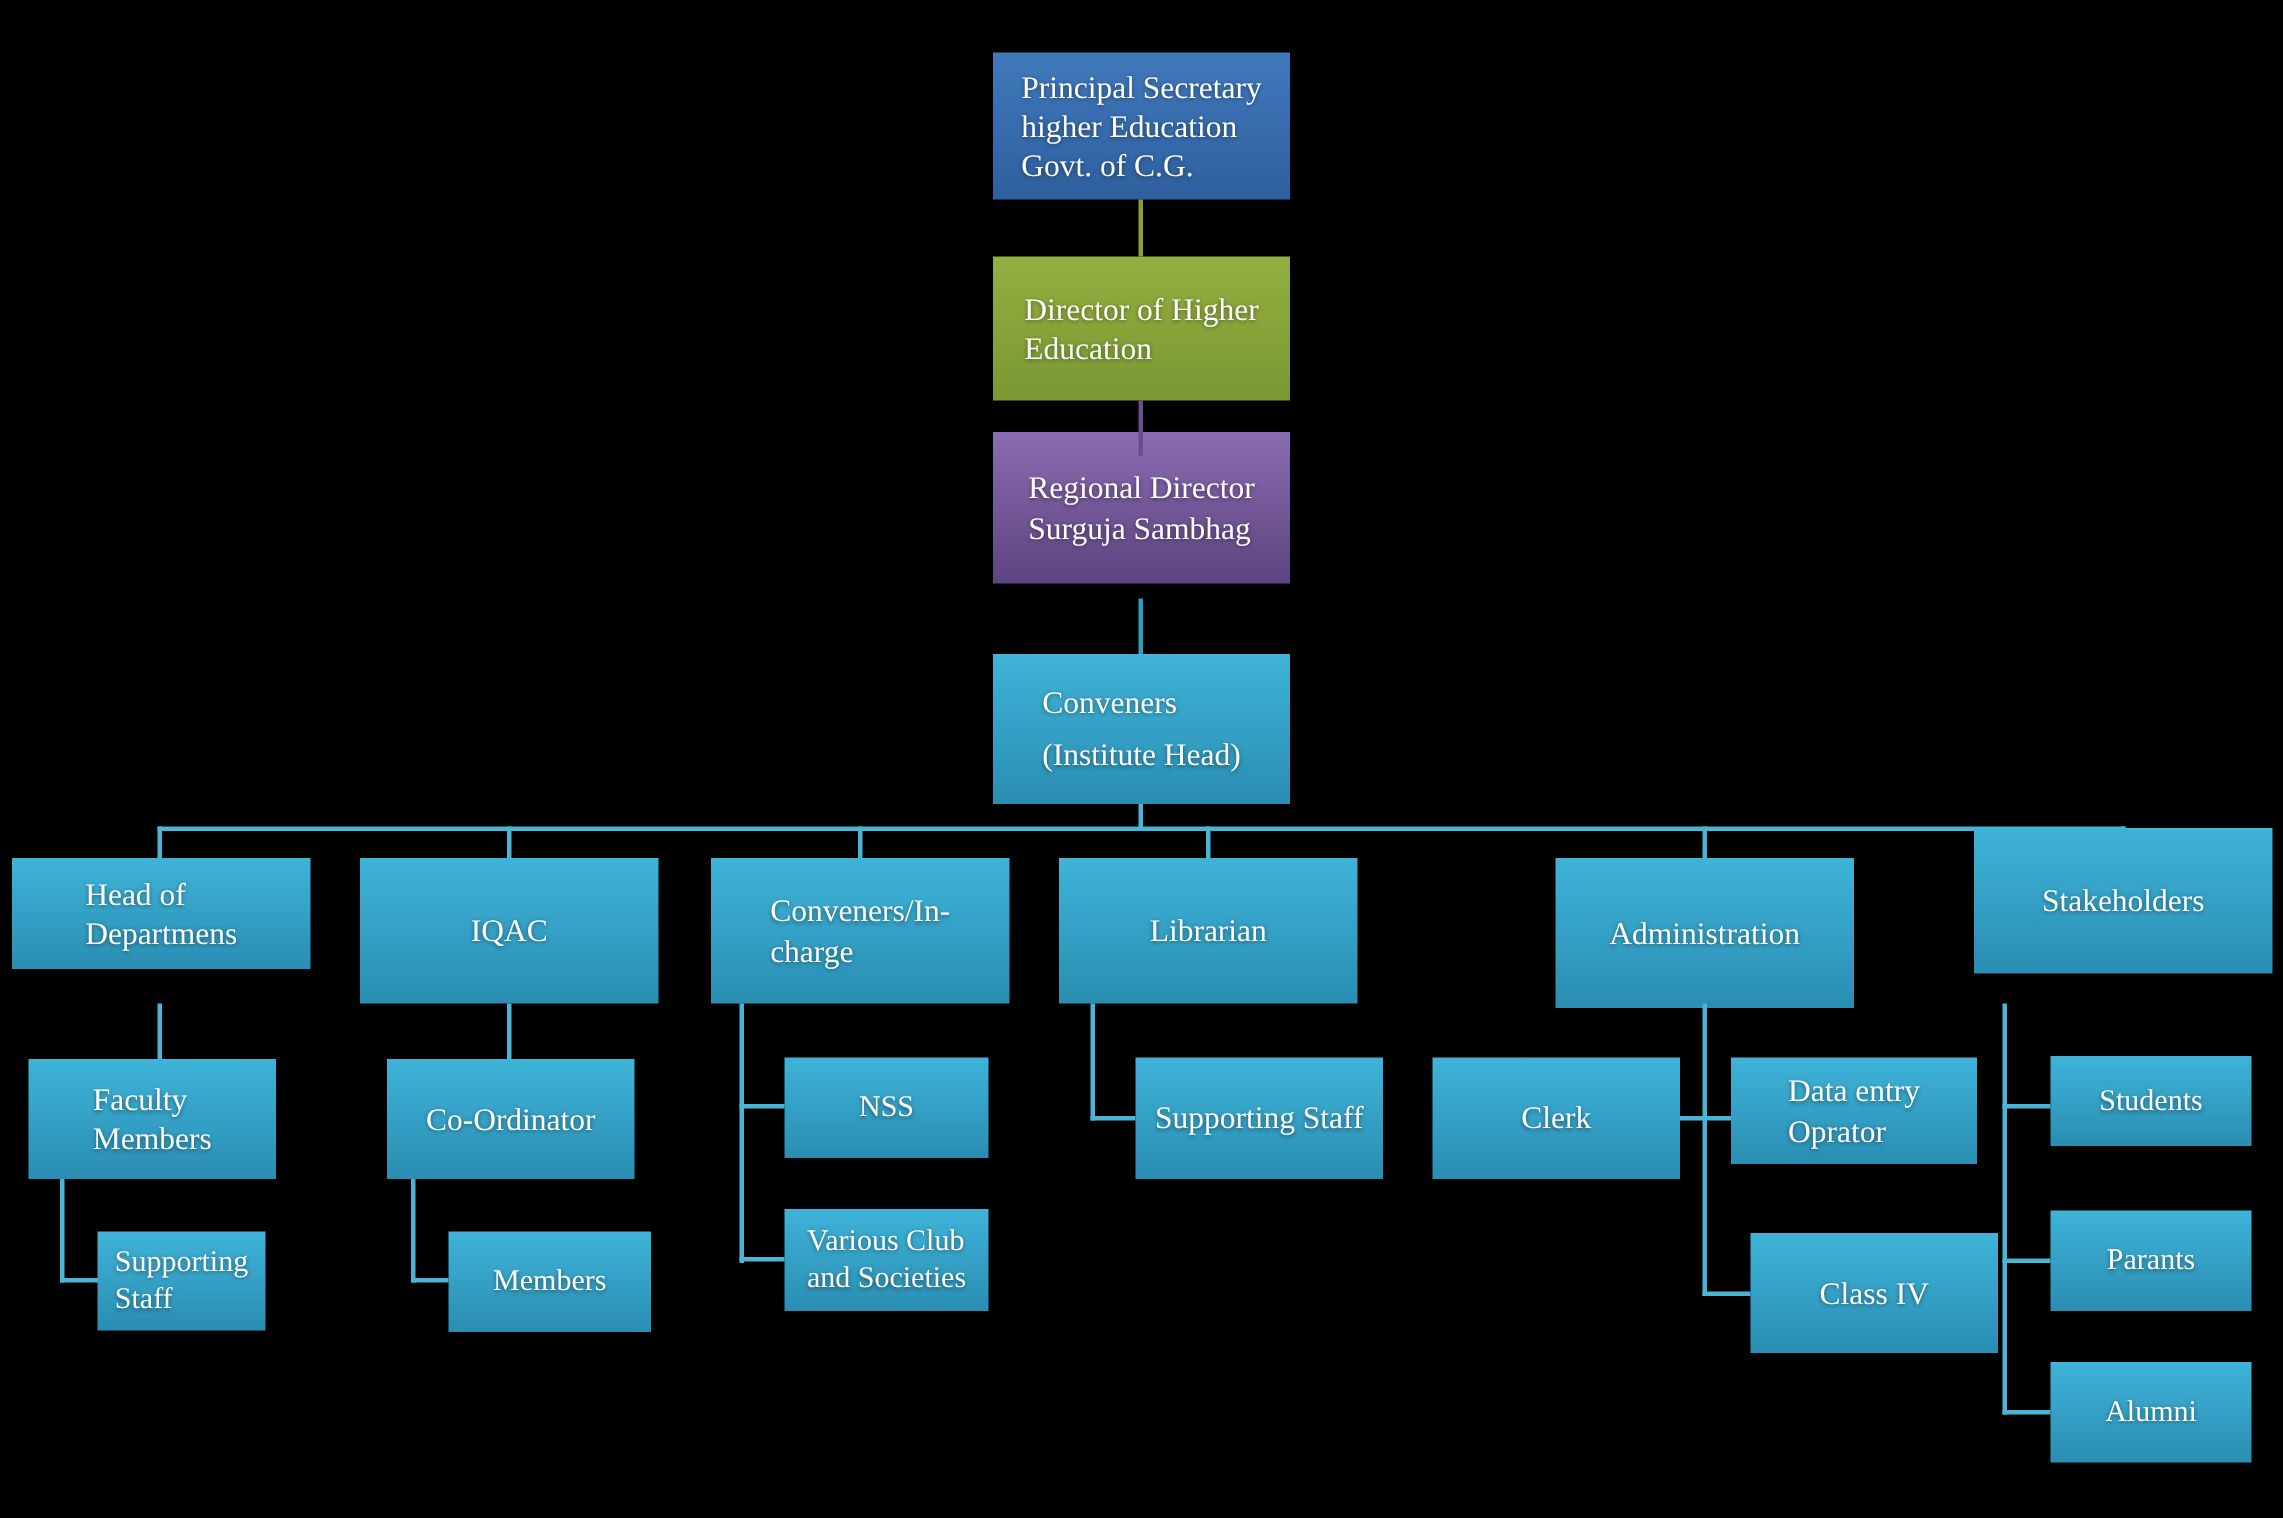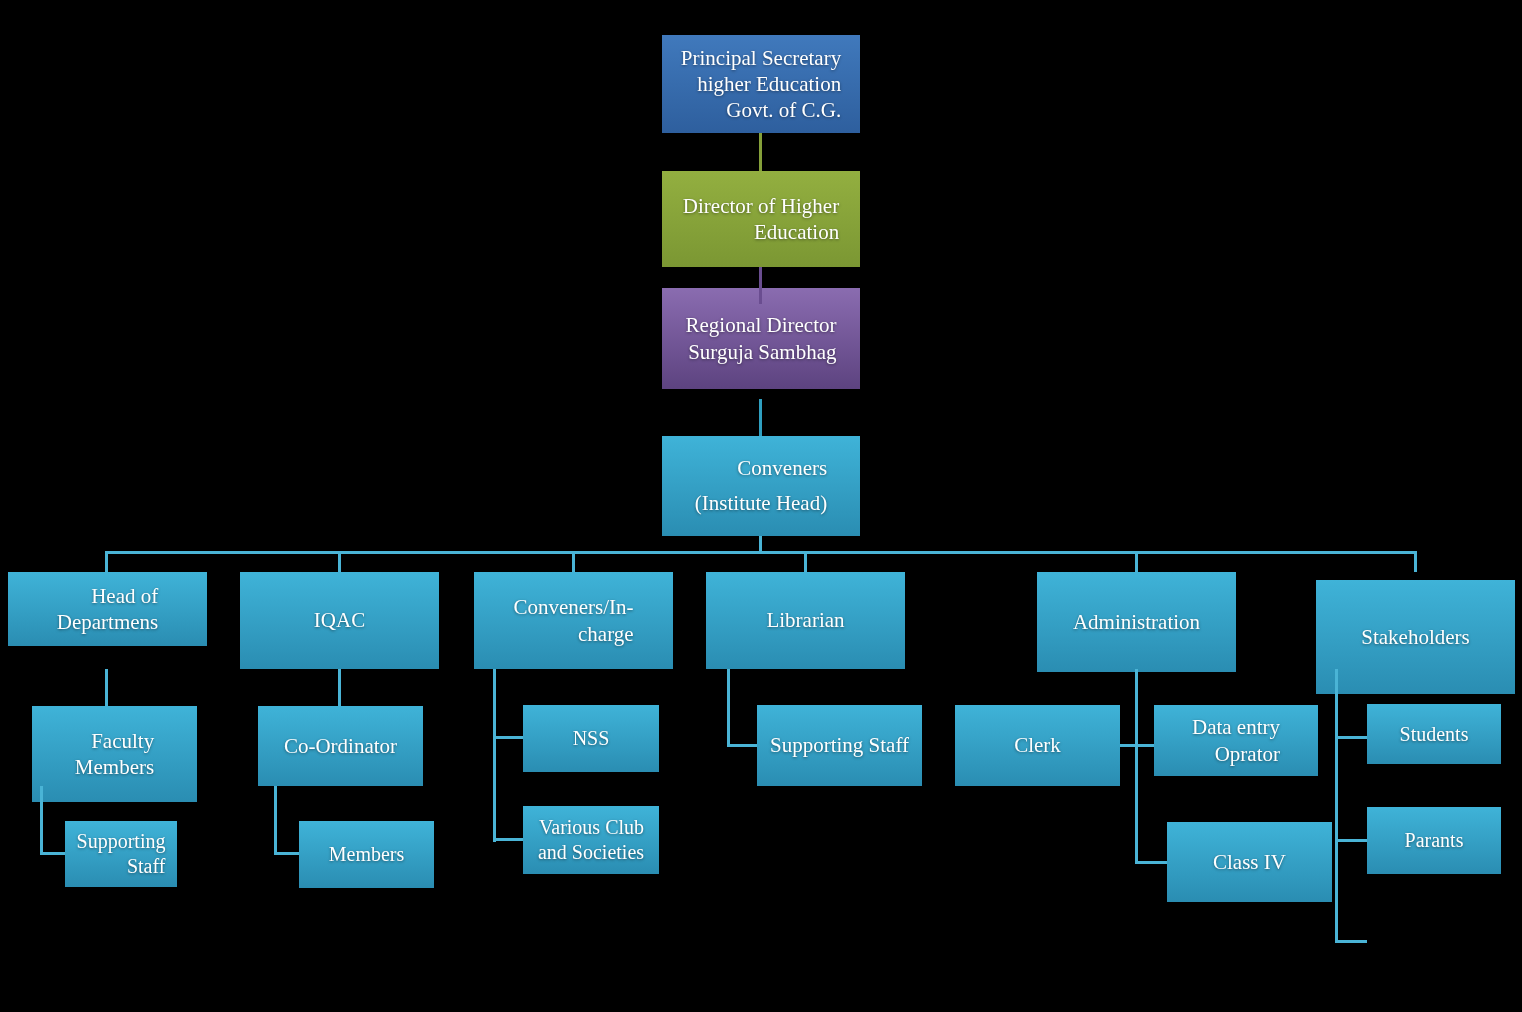--- a/index.html
+++ b/index.html
@@ -6,21 +6,21 @@
   #canvas{
     position:relative;
     width:1522px;height:1012px;
     background:var(--background,#000);
     font-family:"Liberation Serif","DejaVu Serif",serif;
     overflow:hidden;
   }
   .node{
     position:absolute;
     display:flex;align-items:center;justify-content:center;
-    text-align:right;
+    text-align:left;
     color:var(--text,#fff);
     font-size:21px;line-height:1.24;
     white-space:pre;
     text-shadow:0 1px 3px rgba(0,0,0,.45);
     box-sizing:border-box;
   }
   .node.blue  {background:linear-gradient(180deg,var(--box_blue_top),var(--box_blue_bottom));}
   .node.green {background:linear-gradient(180deg,var(--box_green_top),var(--box_green_bottom));}
   .node.purple{background:linear-gradient(180deg,var(--box_purple_top),var(--box_purple_bottom));}
   .node.cyan  {background:linear-gradient(180deg,var(--box_cyan_top),var(--box_cyan_bottom));}
@@ -59,24 +59,24 @@
   <div class="con" style="left:1135px;top:551px;width:3px;height:21px"></div>
   <div class="con" style="left:1414px;top:551px;width:3px;height:21px"></div>
 
   <div class="node cyan" style="left:8px;top:572px;width:199px;height:74px">Head of
 Departmens</div>
   <div class="node cyan" style="left:240px;top:572px;width:199px;height:97px">IQAC</div>
   <div class="node cyan" style="left:474px;top:572px;width:199px;height:97px">Conveners/In-
 charge</div>
   <div class="node cyan" style="left:706px;top:572px;width:199px;height:97px">Librarian</div>
   <div class="node cyan" style="left:1037px;top:572px;width:199px;height:100px">Administration</div>
-  <div class="node cyan" style="left:1316px;top:580px;width:199px;height:114px">Stakeholders</div>
+  <div class="node cyan" style="left:1316px;top:552px;width:199px;height:97px">Stakeholders</div>
 
   <div class="con" style="left:105px;top:669px;width:3px;height:37px"></div>
-  <div class="node cyan" style="left:32px;top:706px;width:165px;height:96px">Faculty
+  <div class="node cyan" style="left:19px;top:706px;width:165px;height:80px">Faculty
 Members</div>
   <div class="con" style="left:40px;top:786px;width:3px;height:69px"></div>
   <div class="con" style="left:40px;top:852px;width:26px;height:3px"></div>
   <div class="node cyan small" style="left:65px;top:821px;width:112px;height:66px">Supporting
 Staff</div>
 
   <div class="con" style="left:338px;top:669px;width:3px;height:37px"></div>
   <div class="node cyan" style="left:258px;top:706px;width:165px;height:80px">Co-Ordinator</div>
   <div class="con" style="left:274px;top:786px;width:3px;height:69px"></div>
   <div class="con" style="left:274px;top:852px;width:25px;height:3px"></div>
@@ -100,14 +100,15 @@
 Oprator</div>
   <div class="con" style="left:1135px;top:861px;width:32px;height:3px"></div>
   <div class="node cyan" style="left:1167px;top:822px;width:165px;height:80px">Class IV</div>
 
   <div class="con" style="left:1335px;top:669px;width:3px;height:274px"></div>
   <div class="con" style="left:1335px;top:736px;width:32px;height:3px"></div>
   <div class="node cyan small" style="left:1367px;top:704px;width:134px;height:60px">Students</div>
   <div class="con" style="left:1335px;top:839px;width:32px;height:3px"></div>
   <div class="node cyan small" style="left:1367px;top:807px;width:134px;height:67px">Parants</div>
   <div class="con" style="left:1335px;top:940px;width:32px;height:3px"></div>
+  <div class="node cyan small" style="left:1367px;top:908px;width:134px;height:67px">Alumni</div>
 
 </div>
 
 </body></html>

